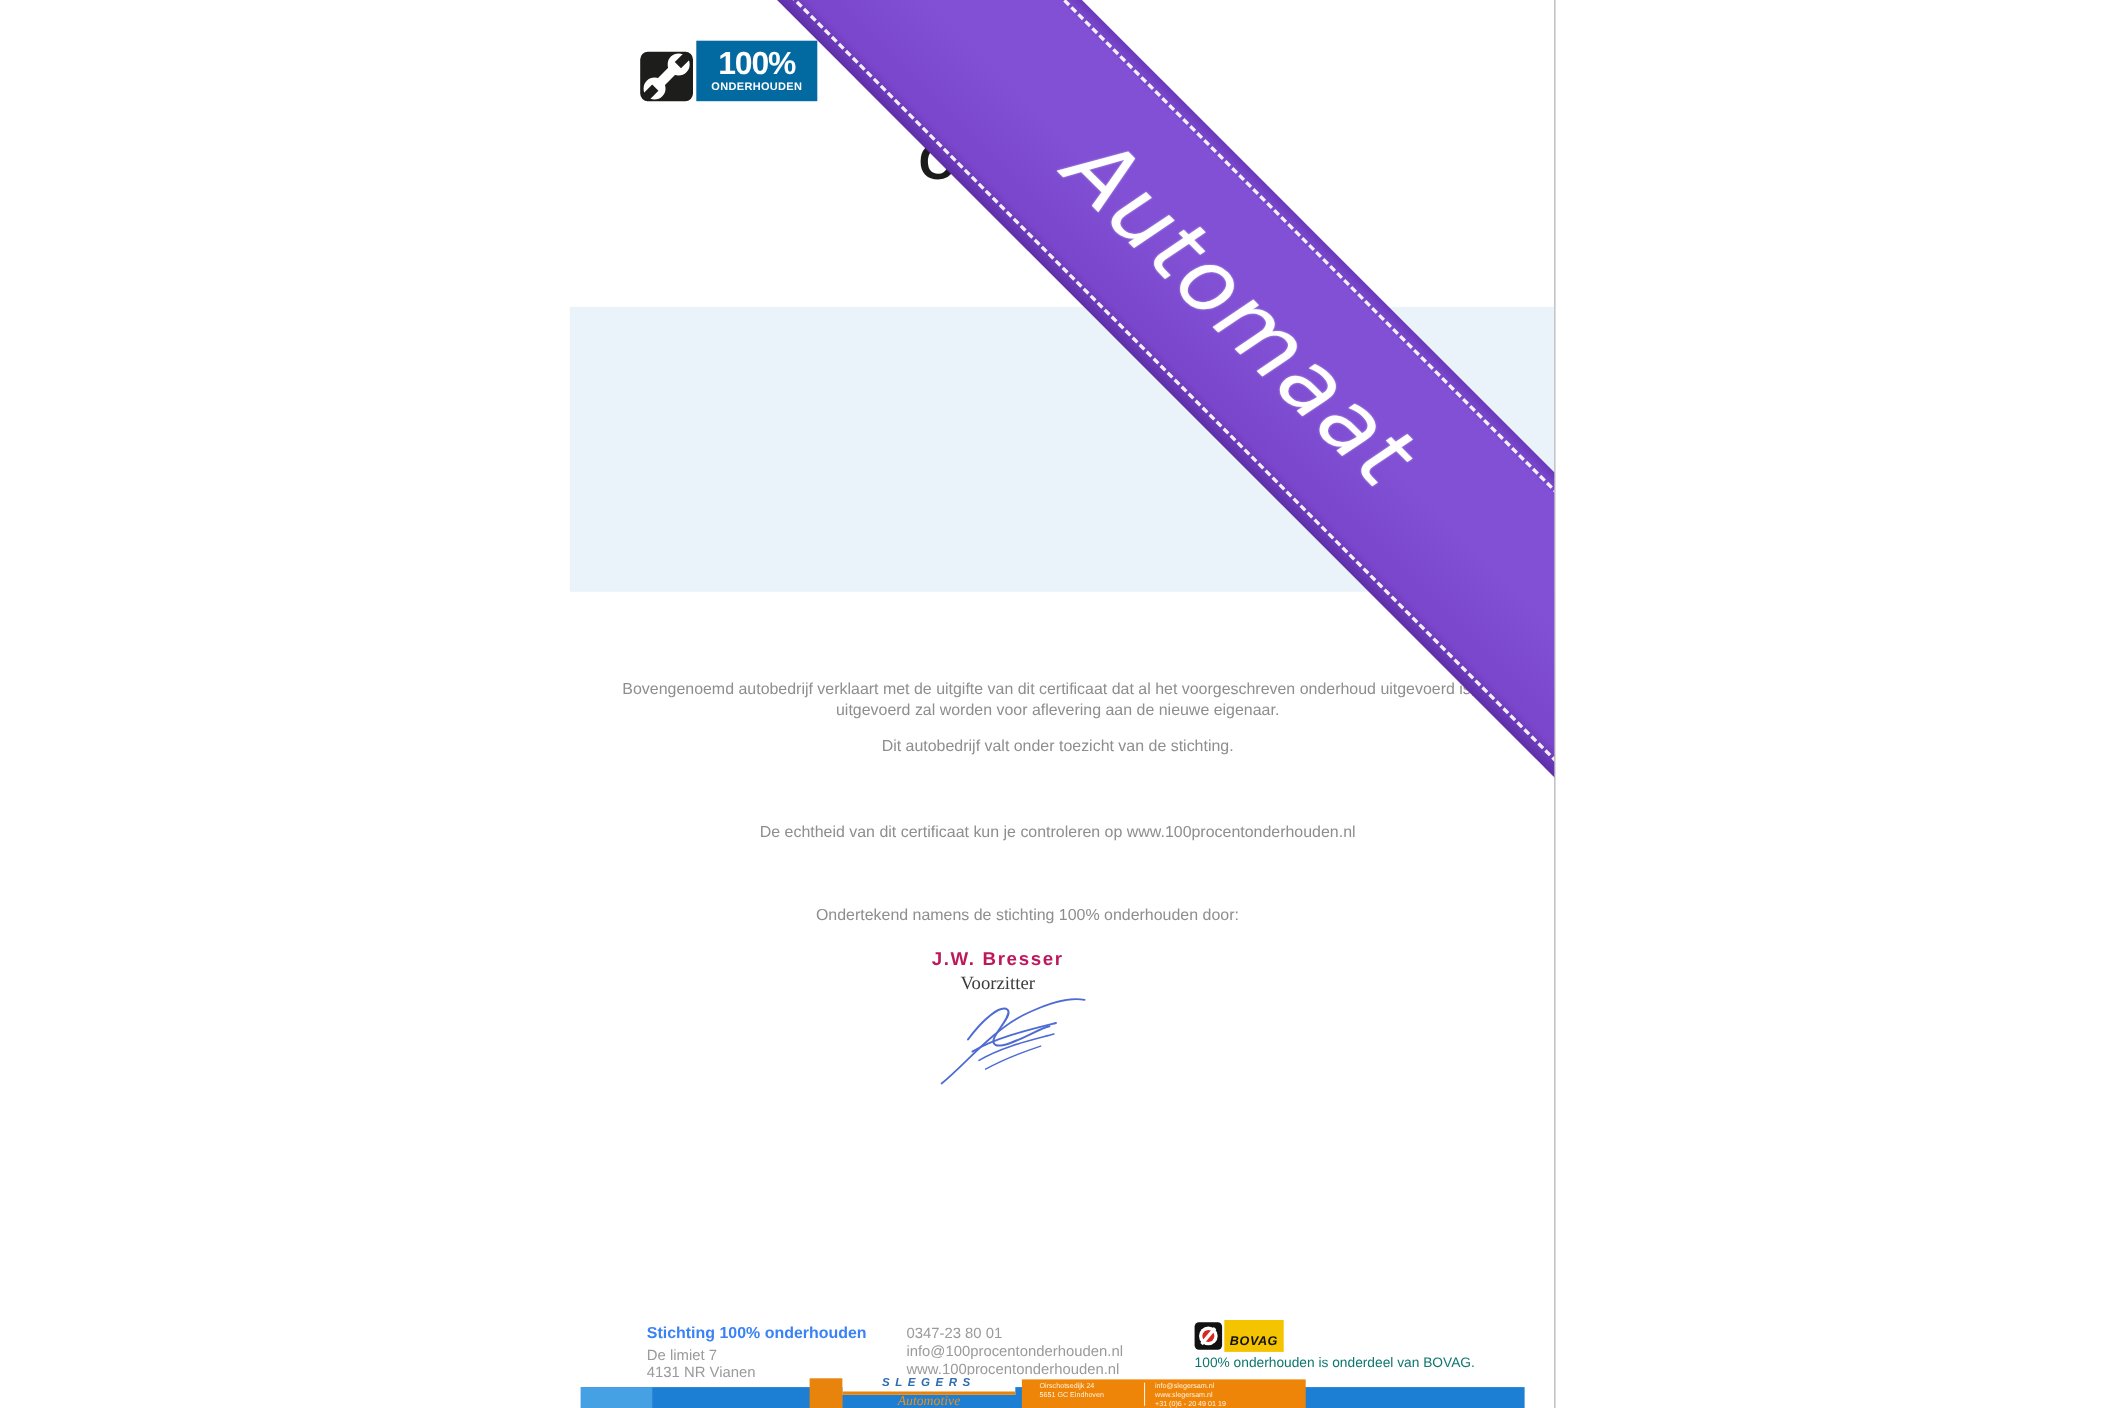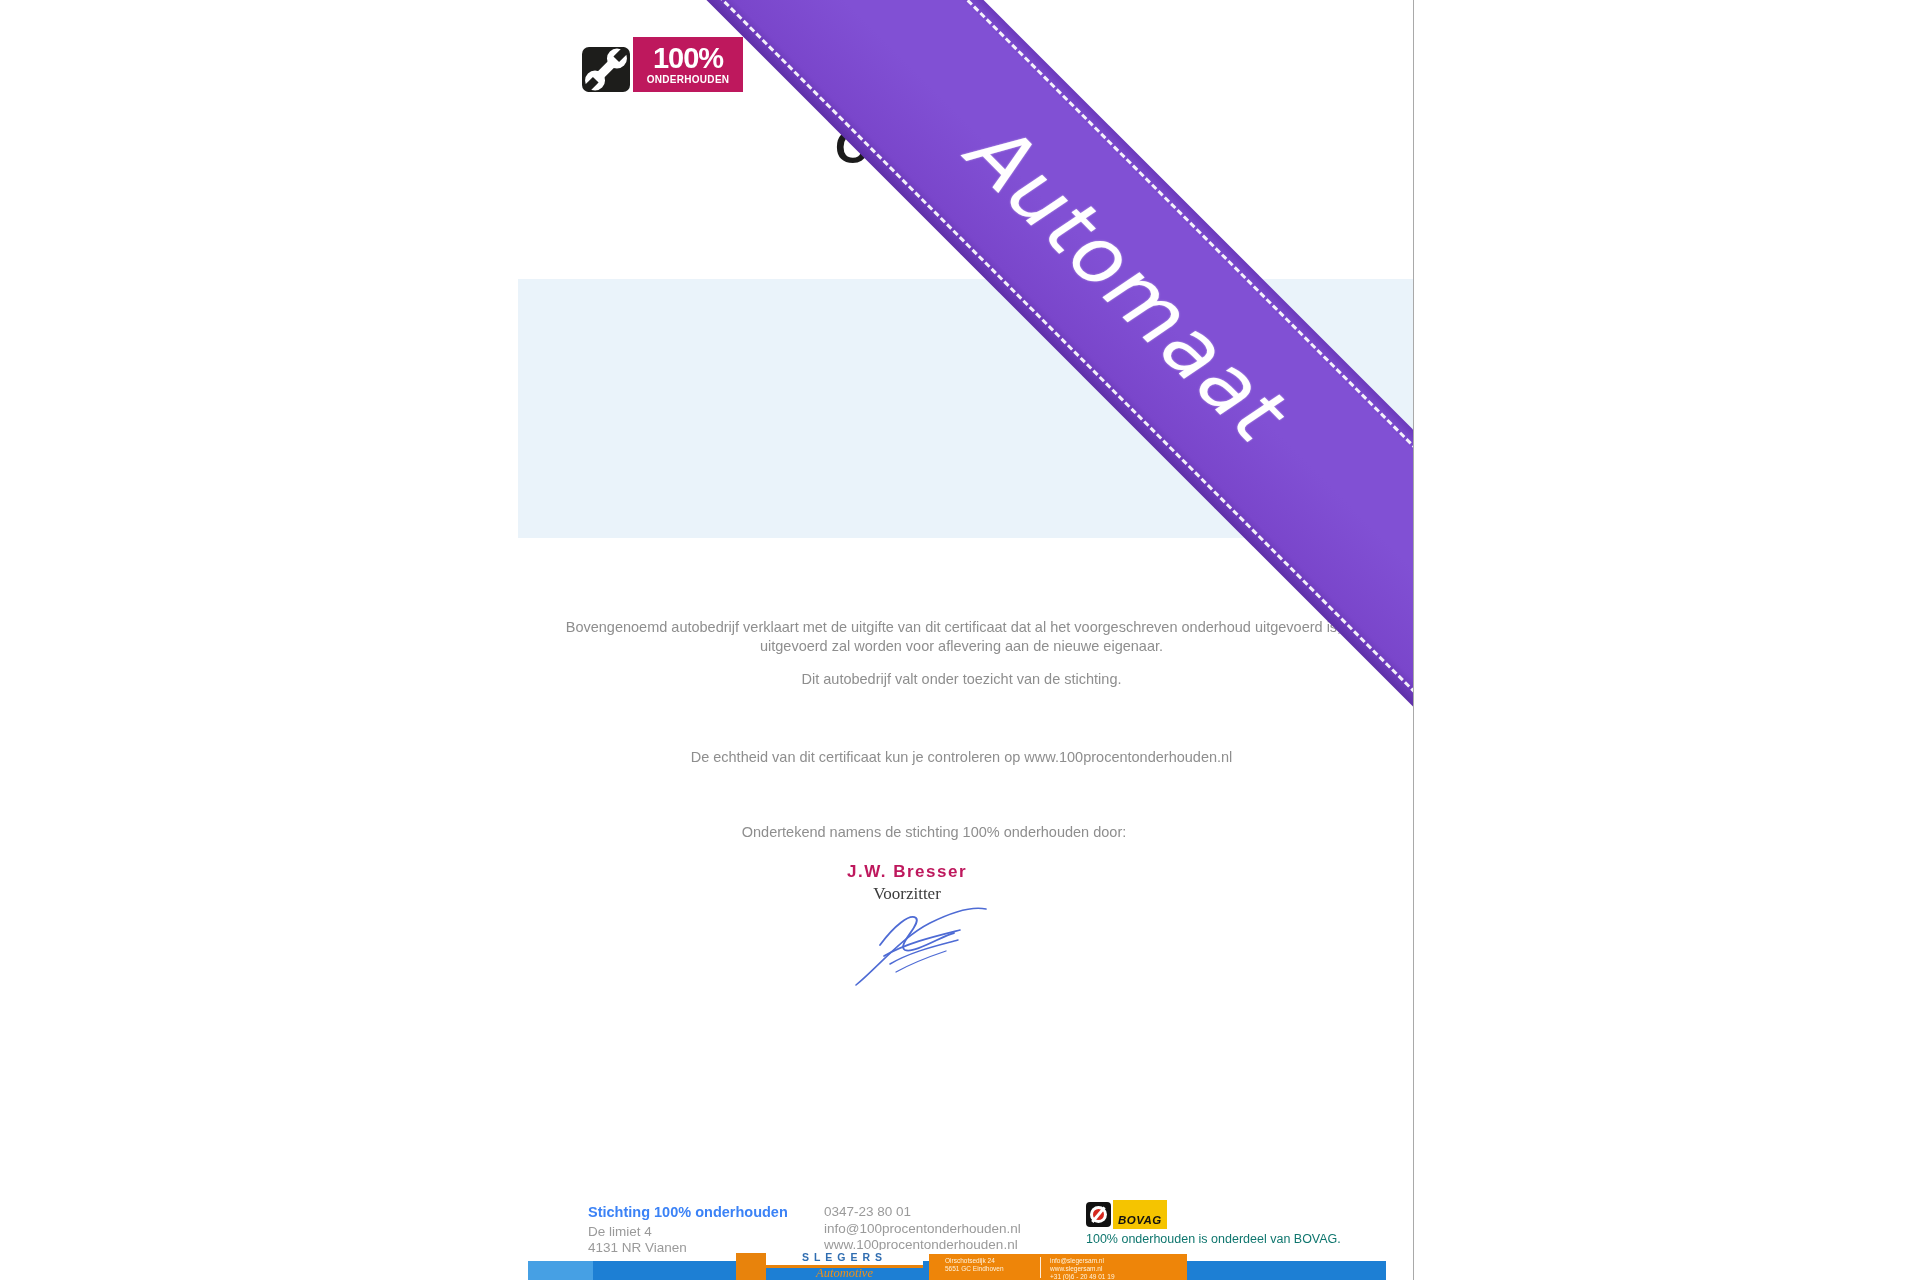--- a/index.html
+++ b/index.html
@@ -3,21 +3,21 @@
 <meta charset="utf-8">
 <style>
   html,body{margin:0;padding:0;background:#ffffff;width:1920px;height:1280px;overflow:hidden;
     font-family:"Liberation Sans", sans-serif;}
   .page{position:absolute;left:510px;top:0;width:903px;height:1280px;background:#fff;
     border-right:1px solid #a9a9a9;overflow:hidden;}
   .abs{position:absolute;}
 
   
   .logo-wrench{left:72px;top:47px;width:48px;height:45px;background:#1d1d1b;border-radius:7px;}
-  .logo-text{left:123px;top:37px;width:110px;height:55px;background:#be185d;color:#fff;
+  .logo-text{left:123px;top:37px;width:110px;height:55px;background:#0369a1;color:#fff;
     display:flex;flex-direction:column;align-items:center;justify-content:center;line-height:1;}
   .logo-100{font-size:29px;font-weight:900;letter-spacing:-1px;}
   .logo-sub{font-size:10px;font-weight:900;letter-spacing:.3px;margin-top:2px;}
 
   
   .title{left:325px;top:120px;font-size:46px;font-weight:700;color:#1b1b1b;z-index:2;letter-spacing:.5px;}
 
   
   .infobox{left:8px;top:279px;width:895px;height:259px;background:#eaf3fa;z-index:1;}
   .f-label{position:absolute;font-size:14px;font-weight:700;color:#1586db;}
@@ -51,21 +51,21 @@
   .bovag-slash{position:absolute;left:7px;top:-1px;width:2.5px;height:19px;background:#fff;transform:rotate(40deg);}
   .bovag-tag{margin-left:2px;background:#f5c400;color:#111;font-weight:900;font-style:italic;
     font-size:11.5px;padding:14px 5px 3px 5px;letter-spacing:.5px;}
   .bovag-note{left:576px;top:1232px;font-size:12.5px;color:#0f766e;}
 
   
   .bar{left:18px;top:1261px;width:858px;height:19px;background:#1d7fd4;}
   .bar-light{left:18px;top:1261px;width:65px;height:19px;background:#46a0e4;}
   .orange-block{left:226px;top:1253px;width:30px;height:27px;background:#e8830c;}
   .slegers-panel{left:256px;top:1250px;width:157px;height:15px;background:#fff;
-    border-bottom:3px solid #e8830c;display:flex;align-items:center;justify-content:center;}
+    border-bottom:3px solid #e8830c;display:flex;align-items:center;justify-content:center;font-style:italic;}
   .slegers-word{color:#2e6cb0;font-weight:900;font-size:10.5px;letter-spacing:5px;line-height:1;}
   .slegers-sub{left:256px;top:1266px;width:157px;text-align:center;color:#ef9018;
     font-family:"Liberation Serif", serif;font-style:italic;font-size:12.5px;}
   .addr-panel{left:419px;top:1254px;width:258px;height:26px;background:#ee8509;
     display:flex;align-items:flex-start;box-sizing:border-box;padding:3px 0 0 16px;}
   .addr-col{font-size:6.5px;line-height:8px;color:#fff3dd;}
   .addr-sep{width:1px;background:rgba(255,255,255,.85);align-self:stretch;margin:0 9px 2px 9px;}
 
   
   .ribbon{left:-82px;top:185px;width:1400px;height:196px;z-index:50;
@@ -141,21 +141,21 @@
         <path d="M6,92 C26,76 52,44 80,30 C100,20 122,13 136,16" stroke-width="1.6"></path>
         <path d="M30,52 C44,33 60,20 66,25 C72,31 46,52 55,57 C64,61 94,42 104,40" stroke-width="1.8"></path>
         <path d="M34,63 C56,50 86,43 110,37" stroke-width="1.7"></path>
         <path d="M40,71 C62,58 90,52 108,47" stroke-width="1.5"></path>
         <path d="M46,79 C66,68 84,62 96,58" stroke-width="1.3"></path>
       </g>
     </svg>
   </div>
 
   <div class="foot foot-org" style="left:78px;top:1204px;">Stichting 100% onderhouden</div>
-  <div class="foot" style="left:78px;top:1224px;">De limiet 4</div>
+  <div class="foot" style="left:78px;top:1224px;">De limiet 7</div>
   <div class="foot" style="left:78px;top:1240px;">4131 NR Vianen</div>
 
   <div class="foot" style="left:314px;top:1204px;">0347-23 80 01</div>
   <div class="foot" style="left:314px;top:1221px;">info@100procentonderhouden.nl</div>
   <div class="foot" style="left:314px;top:1237px;">www.100procentonderhouden.nl</div>
 
   <div class="abs bovag">
     <div class="bovag-square">
       <div class="bovag-ring">
           <div class="bovag-red"></div>

